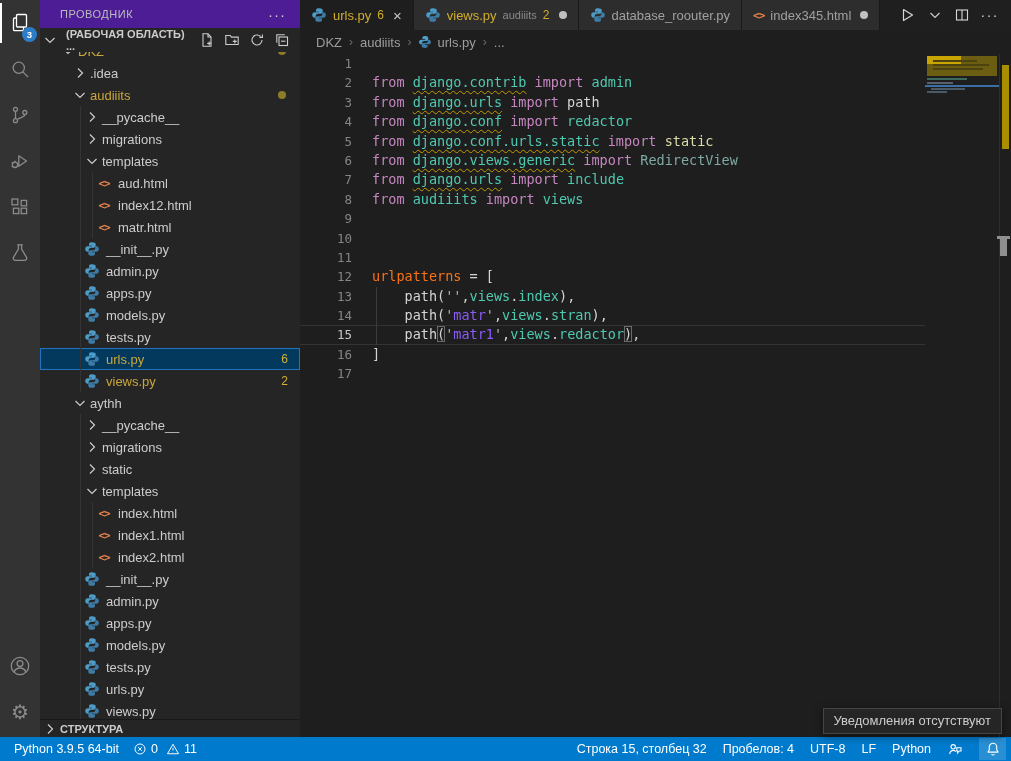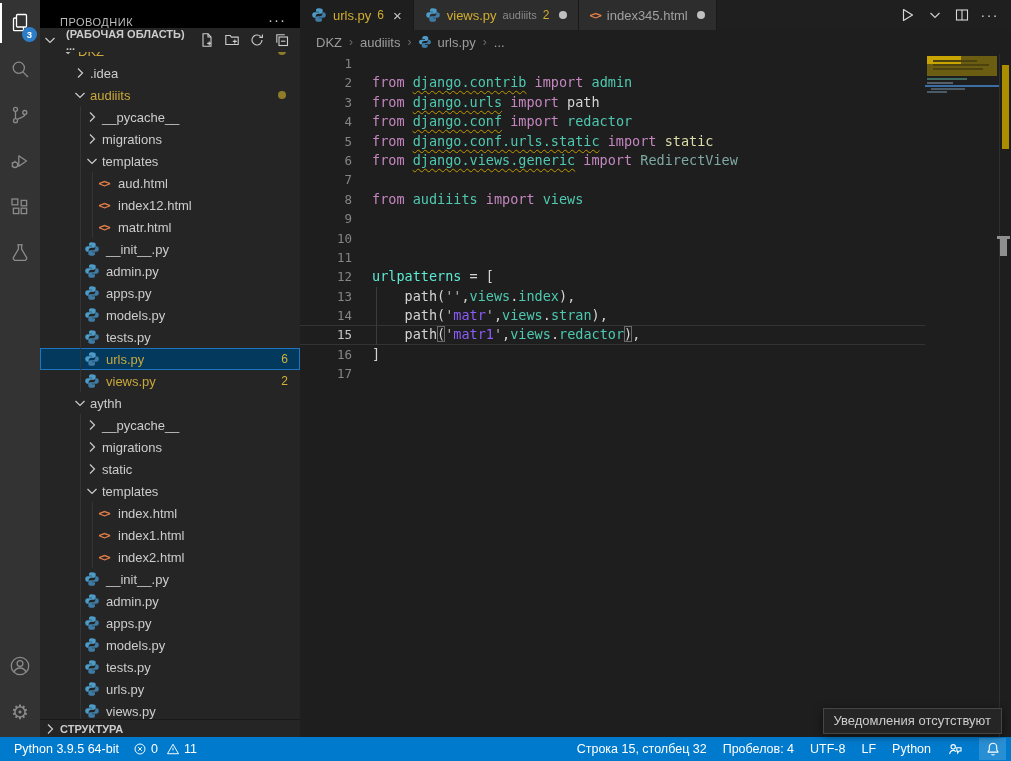--- a/index.html
+++ b/index.html
@@ -12,21 +12,21 @@
   .ab-item svg{stroke:#8b8b8b;fill:none;stroke-width:1.3;}
   .ab-item.active svg{stroke:#ffffff;}
   .ab-item.active::before{content:'';position:absolute;left:0;top:3px;bottom:3px;width:2px;background:#ffffff;}
   .ab-badge{position:absolute;right:3px;bottom:4px;min-width:15px;height:15px;border-radius:50%;
     background:#2d7ec8;color:#fff;font-size:9.5px;font-weight:700;display:flex;align-items:center;justify-content:center;}
   .ab-bottom{position:absolute;bottom:2px;left:0;width:40px;}
   .gear{font-size:20px;color:#8b8b8b;line-height:1;}
 
   
   .sidebar{position:absolute;left:40px;top:0;bottom:24px;width:260px;background:#252526;overflow:hidden;}
-  .sb-title{height:28px;display:flex;align-items:flex-end;padding:0 14px 0 20px;font-size:11px;color:#bbbbbb;letter-spacing:.5px;position:relative;z-index:4;background:#000000;}
+  .sb-title{height:28px;display:flex;align-items:center;padding:0 14px 0 20px;font-size:11px;color:#bbbbbb;letter-spacing:.5px;position:relative;z-index:4;background:#4c1d95;}
   .sb-more{margin-left:auto;color:#cccccc;font-size:15px;letter-spacing:1px;cursor:pointer;}
   .ws-header{position:relative;z-index:3;background:#252526;height:24px;display:flex;align-items:center;
     padding:0 10px 0 2px;font-size:11px;font-weight:700;color:#cccccc;gap:8px;}
   .ws-actions{margin-left:auto;display:flex;gap:9px;align-items:center;}
   .ws-actions .icw{cursor:pointer;}
   .icw{display:inline-flex;align-items:center;justify-content:center;}
   .icw svg{display:block;}
 
   .tree{position:relative;z-index:1;margin-top:-12px;}
   .trow{height:22px;display:flex;align-items:center;font-size:13px;color:#cccccc;position:relative;cursor:pointer;}
@@ -62,21 +62,21 @@
   .bc-sep{color:#6b6b6b;font-size:12px;}
 
   .codearea{position:absolute;left:0;right:0;top:54px;bottom:0;font-family:"DejaVu Sans Mono",monospace;font-size:13.5px;}
   .lines{position:absolute;left:0;top:0;right:86px;}
   .crow{display:flex;height:19.4px;line-height:19.4px;white-space:pre;}
   .crow .num{flex:none;width:52px;text-align:right;color:#858585;font-size:12.5px;}
   .crow .ct{padding-left:20px;position:relative;white-space:pre;}
   .crow.cl{box-shadow:inset 0 1px 0 #333333,inset 0 -1px 0 #333333;}
   .crow.cl .num{color:#c6c6c6;}
   .crow.gd .ct::before{content:'';position:absolute;left:24px;top:0;bottom:0;width:1px;background:#3b3b3b;}
-  .kw{color:#c586c0;} .mod{color:#4ec9b0;margin-top:48px;} .pl{color:#d4d4d4;} .var{color:#5eead4;text-align:right;}
+  .kw{color:#c586c0;} .mod{color:#4ec9b0;margin-top:48px;} .pl{color:#d4d4d4;} .var{color:#f97316;text-align:right;}
   .str{color:#8b5cf6;} .q{color:#b5b5b5;} .yfn{color:#dcdcaa;} .dim{color:#7fa9a3;}
   .u{text-decoration-line:underline;text-decoration-style:wavy;text-decoration-color:#bf9b00;
      text-decoration-thickness:1px;text-underline-offset:3px;text-decoration-skip-ink:none;}
   .bm{outline:1px solid #6a6a6a;outline-offset:-1px;}
 
   
   .minimap{position:absolute;right:11px;top:0;width:75px;height:340px;}
   .mm{position:absolute;}
   .ruler{position:absolute;right:0;top:0;bottom:0;width:11px;border-left:1px solid #2e2e2e;}
   .ruler-warn{position:absolute;right:2px;top:11px;width:7px;height:84px;background:#ab8d00;}
@@ -536,20 +536,29 @@
               <path fill="#3e7ca6" d="M8.1 14.8c1.6 0 2.9-.6 2.9-1.9v-1.6H8v-.6h4.4c1.3 0 2.4-1 2.4-2.7 0-1.6-1-2.7-2.3-2.7h-1.2v1.6c0 1.3-1.1 2.3-2.4 2.3H6.3c-1.1 0-2 .9-2 2v1.7c0 1.2 1.4 1.9 3.8 1.9z"></path>
             </svg>
           </span>
           <span class="tlabel">views.py</span>
           <span class="tdesc">audiiits</span>
           <span class="tbadge2">2</span>
           <span class="tmod"></span>
         </div>
         <div class="tab">
           <span class="icw">
+            <svg width="16" height="16" viewBox="0 0 16 16">
+              <path fill="#4d9bc7" d="M7.9 1.2c-1.6 0-2.9.6-2.9 1.9v1.6h3v.6H3.6c-1.3 0-2.4 1-2.4 2.7 0 1.6 1 2.7 2.3 2.7h1.2V9.1c0-1.3 1.1-2.3 2.4-2.3h2.6c1.1 0 2-.9 2-2V3.1c0-1.2-1.4-1.9-3.8-1.9z"></path>
+              <path fill="#3e7ca6" d="M8.1 14.8c1.6 0 2.9-.6 2.9-1.9v-1.6H8v-.6h4.4c1.3 0 2.4-1 2.4-2.7 0-1.6-1-2.7-2.3-2.7h-1.2v1.6c0 1.3-1.1 2.3-2.4 2.3H6.3c-1.1 0-2 .9-2 2v1.7c0 1.2 1.4 1.9 3.8 1.9z"></path>
+            </svg>
+          </span>
+          <span class="tlabel">database_roouter.py</span>
+        </div>
+        <div class="tab">
+          <span class="icw">
             <span class="html-ic">&lt;&gt;</span>
           </span>
           <span class="tlabel">index345.html</span>
           <span class="tmod"></span>
         </div>
         <div class="tab-actions">
           <span class="icw">
             <svg width="18" height="18" viewBox="0 0 18 18" fill="none" stroke="#d7d7d7" stroke-width="1.2">
               <path d="M5.5 3.5 14.5 9l-9 5.5z" stroke-linejoin="round"></path>
             </svg>
@@ -594,21 +603,21 @@
         </span>
       </div>
     <div class="codearea">
       <div class="lines" id="lines">
           <div class="crow"><span class="num">1</span><span class="ct"></span></div>
           <div class="crow"><span class="num">2</span><span class="ct"><span class="kw">from </span><span class="mod u">django.contrib</span><span class="pl"> </span><span class="kw">import</span><span class="pl"> </span><span class="mod">admin</span></span></div>
           <div class="crow"><span class="num">3</span><span class="ct"><span class="kw">from </span><span class="mod u">django.urls</span><span class="pl"> </span><span class="kw">import</span><span class="pl"> </span><span class="pl">path</span></span></div>
           <div class="crow"><span class="num">4</span><span class="ct"><span class="kw">from </span><span class="mod u">django.conf</span><span class="pl"> </span><span class="kw">import</span><span class="pl"> </span><span class="mod">redactor</span></span></div>
           <div class="crow"><span class="num">5</span><span class="ct"><span class="kw">from </span><span class="mod u">django.conf.urls.static</span><span class="pl"> </span><span class="kw">import</span><span class="pl"> </span><span class="yfn">static</span></span></div>
           <div class="crow"><span class="num">6</span><span class="ct"><span class="kw">from </span><span class="mod u">django.views.generic</span><span class="pl"> </span><span class="kw">import</span><span class="pl"> </span><span class="dim">RedirectView</span></span></div>
-          <div class="crow"><span class="num">7</span></div>
+          <div class="crow"><span class="num">7</span><span class="ct"><span class="kw">from </span><span class="mod u">django.urls</span><span class="pl"> </span><span class="kw">import</span><span class="pl"> </span><span class="mod">include</span></span></div>
           <div class="crow"><span class="num">8</span><span class="ct"><span class="kw">from </span><span class="mod">audiiits</span><span class="pl"> </span><span class="kw">import</span><span class="pl"> </span><span class="mod">views</span></span></div>
           <div class="crow"><span class="num">9</span><span class="ct"></span></div>
           <div class="crow"><span class="num">10</span><span class="ct"></span></div>
           <div class="crow"><span class="num">11</span><span class="ct"></span></div>
           <div class="crow"><span class="num">12</span><span class="ct"><span class="var">urlpatterns</span><span class="pl"> = [</span></span></div>
           <div class="crow gd"><span class="num">13</span><span class="ct"><span class="pl">    path</span><span class="pl">(</span><span class="q">''</span><span class="pl">,</span><span class="mod">views</span><span class="pl">.</span><span class="mod">index</span><span class="pl">),</span></span></div>
           <div class="crow gd"><span class="num">14</span><span class="ct"><span class="pl">    path</span><span class="pl">(</span><span class="q">'</span><span class="str">matr</span><span class="q">'</span><span class="pl">,</span><span class="mod">views</span><span class="pl">.</span><span class="mod">stran</span><span class="pl">),</span></span></div>
           <div class="crow cl gd"><span class="num">15</span><span class="ct"><span class="pl">    path</span><span class="pl bm">(</span><span class="q">'</span><span class="str">matr1</span><span class="q">'</span><span class="pl">,</span><span class="mod">views</span><span class="pl">.</span><span class="mod">redactor</span><span class="pl bm">)</span><span class="pl">,</span></span></div>
           <div class="crow"><span class="num">16</span><span class="ct"><span class="pl">]</span></span></div>
           <div class="crow"><span class="num">17</span><span class="ct"></span></div>

